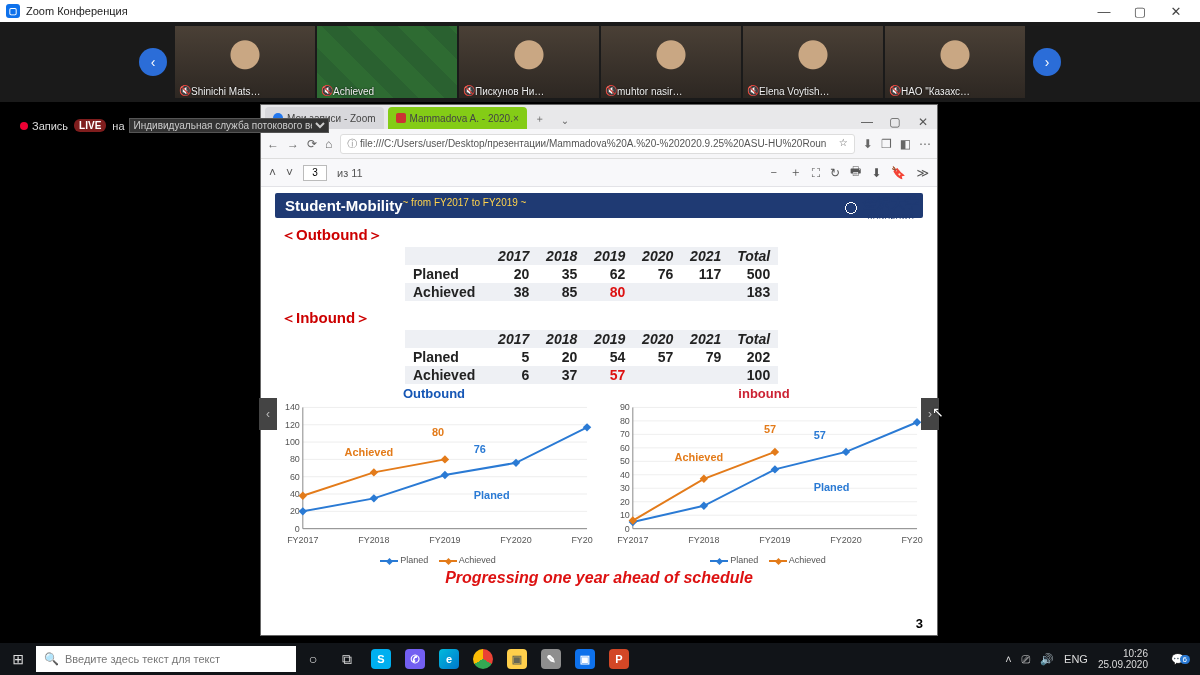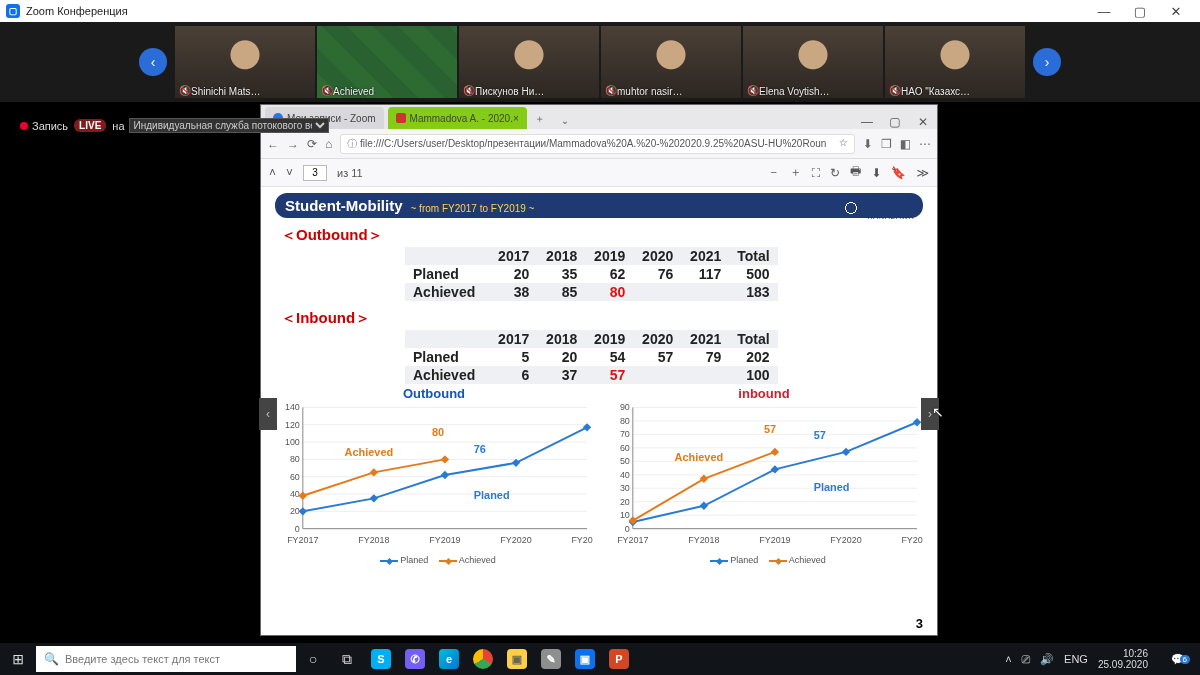--- a/index.html
+++ b/index.html
@@ -48,34 +48,34 @@
   .browser-bar .ic { cursor:pointer; }
 
   
   .pdf-toolbar { height:28px; background:#f8f8fa; border-bottom:1px solid #e3e3e7; display:flex; align-items:center; gap:10px; padding:0 8px; font-size:11px; color:#555; }
   .pdf-toolbar .pg { width:24px; height:16px; border:1px solid #bbb; text-align:center; font-size:10px; }
   .pdf-toolbar .spacer{flex:1}
   .pdf-toolbar .tic { cursor:pointer; font-size:12px;}
 
   
   .slide { flex:1; background:#fff; padding:6px 14px 4px 14px; position:relative; font-family: Arial, sans-serif; }
-  .slide-header { background:#1f3a73; color:#fff; padding:4px 10px; font-size:15px; font-weight:bold; display:flex; align-items:flex-end; gap:8px; border-radius:12px; }
+  .slide-header { background:#1f3a73; color:#fff; padding:4px 10px; font-size:15px; font-weight:bold; display:flex; align-items:flex-start; border-radius:2px; }
   .slide-header .sub { font-size:10px; font-weight:normal; color:#ffd34d; }
   .uni-logo { position:absolute; top:8px; right:18px; font-size:12px; color:#1f3a73; display:flex; align-items:center; gap:4px;}
   .uni-logo .crest{width:16px;height:16px;border-radius:50%;background:radial-gradient(circle,#1f3a73 0 5px,#fff 5px 6px,#1f3a73 6px 8px,transparent 8px);}
   .uni-logo .jp{font-weight:bold; font-size:14px;}
   .uni-logo .en{font-size:7px; letter-spacing:1px; display:block; text-align:center; color:#1f3a73;}
 
   .sect-label { color:#c00; font-weight:bold; font-size:15px; margin:8px 0 2px 6px;}
   .sect-label::before{content:"＜";}
   .sect-label::after{content:"＞";}
 
   table.mob { border-collapse: collapse; font-size:14px; font-weight:bold; color:#222; margin-left: 130px;}
   table.mob th, table.mob td { padding:1px 8px; text-align:right; min-width:48px;}
-  table.mob th { font-weight:bold; }
+  table.mob th { font-weight:bold;font-style:italic; }
   table.mob td.lab { text-align:left; font-weight:bold; padding-right:14px;}
   table.mob tr.shade td, table.mob tr.shade th { background:#eef0f4; }
   table.mob td.red { color:#d11; }
 
   .charts { display:flex; gap:12px; margin-top:2px; }
   .chart { flex:1; }
   .chart-title { text-align:center; font-weight:bold; font-size:13px; }
   .chart-title.blue{color:#1556b5;}
   .chart-title.red{color:#c23;}
   .chart svg { width:100%; height:150px; }
@@ -378,20 +378,21 @@
             <text class="ann" x="210" y="38" fill="#2a7ad4">57</text>
             <text class="ann" x="210" y="90" fill="#2a7ad4">Planed</text>
           </svg>
         <div class="legend">
           <span class="sw" style="color:#2a7ad4"></span><span>Planed</span>
           <span class="sw" style="color:#e37b1a"></span><span>Achieved</span>
         </div>
       </div>
     </div>
 
+    <div class="progress-line">Progressing one year ahead of schedule</div>
     <div class="pagenum">3</div>
   </div>
 </div>
 
 <div class="taskbar">
   <div class="start">⊞</div>
   <div class="search">
     <span class="mag">🔍</span>
     <span style="color:#777">Введите здесь текст для текст</span>
   </div>

